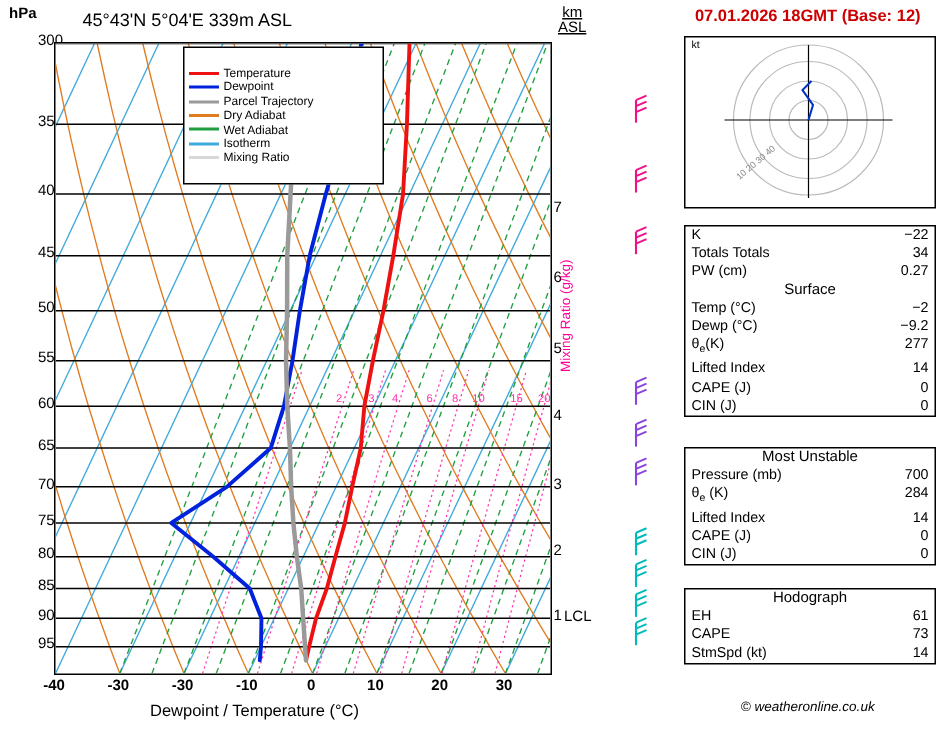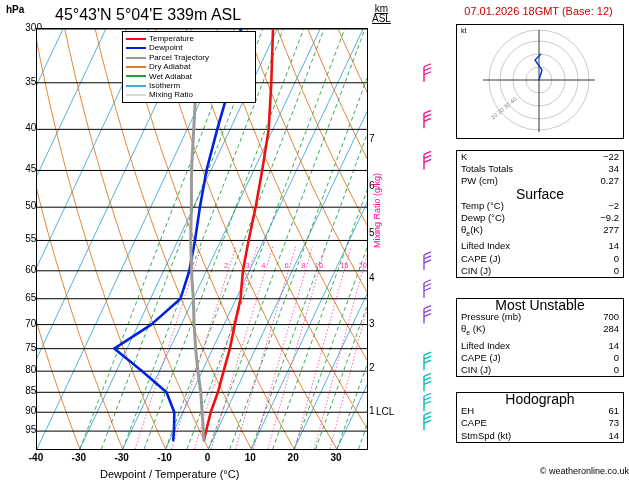--- a/index.html
+++ b/index.html
@@ -3,55 +3,55 @@
 <meta charset="utf-8">
 <style>
   html,body{margin:0;padding:0;background:#fff;}
   body{width:629px;height:486px;font-family:"Liberation Sans",sans-serif;position:relative;overflow:hidden;}
   .root{position:absolute;left:0;top:0;width:629px;height:486px;}
 
   
   #sounding{position:absolute;left:0;top:0;width:410px;height:486px;}
   .hpa-label{position:absolute;left:6px;top:4px;font-size:10px;color:#000;font-weight:bold;}
   .km-label{position:absolute;left:372px;top:4px;font-size:10px;color:#000;text-align:center;line-height:10px;text-decoration:underline;}
-  .title{position:absolute;left:55px;top:6px;font-size:16px;color:#000;white-space:nowrap;}
+  .title{position:absolute;left:55px;top:6px;font-size:12px;color:#000;white-space:nowrap;}
 
   .plotbox{position:absolute;left:36px;top:28px;width:330px;height:420px;border:1px solid #000;background:#fff;overflow:hidden;}
   .plotbox svg{position:absolute;left:0;top:0;}
 
   .ytick{position:absolute;right:368px;font-size:10px;color:#000;text-align:right;width:30px;}
   .xtick{position:absolute;top:452px;font-size:10px;color:#000;text-align:center;width:30px;font-weight:bold;}
   .xaxis-title{position:absolute;left:100px;top:468px;font-size:11px;color:#000;}
   .kmtick{position:absolute;left:369px;font-size:10px;color:#000;}
 
-  .legend{position:absolute;left:122px;top:31px;width:126px;background:#fff;border:1px solid #000;padding:2px 3px;font-size:8px;line-height:9.4px;}
+  .legend{position:absolute;left:122px;top:31px;width:126px;background:#fff;border:1px solid #000;padding:12px 3px;font-size:8px;line-height:9.4px;}
   .legend .row{display:flex;align-items:center;gap:3px;}
   .legend .sw{width:20px;height:2px;display:inline-block;flex:none;}
   .legend .lbl{color:#000;white-space:nowrap;}
 
   .mixlabel{position:absolute;left:372px;top:248px;font-size:9px;color:#f09;
             transform:rotate(-90deg);transform-origin:left top;white-space:nowrap;}
   .lcl{position:absolute;left:376px;top:406px;font-size:10px;color:#000;}
 
   
   #barbs{position:absolute;left:406px;top:28px;width:40px;height:420px;}
 
   
   #rightcol{position:absolute;left:448px;top:0;width:181px;height:486px;}
-  .dateline{position:absolute;left:0;top:5px;width:181px;text-align:center;font-size:11px;font-weight:normal;color:#c00;}
+  .dateline{position:absolute;left:0;top:5px;width:181px;text-align:center;font-size:11px;font-weight:bold;color:#c00;}
   .hodobox{position:absolute;left:8px;top:24px;width:166px;height:113px;border:1px solid #000;background:#fff;}
   .ktlabel{position:absolute;left:4px;top:2px;font-size:7px;color:#000;}
 
   .tablebox{position:absolute;left:8px;width:166px;border:1px solid #000;background:#fff;font-size:9.5px;}
   .tablebox .r{display:flex;justify-content:space-between;padding:0 4px;line-height:12.2px;}
-  .tablebox .hdr{text-align:center;display:block;line-height:12.2px;font-size:14px;}
+  .tablebox .hdr{text-align:center;display:block;line-height:12.2px;font-size:10px;}
   #tbl1{top:150px;}
   #tbl2{top:298px;}
   #tbl3{top:392px;}
-  .credit{position:absolute;left:0;top:466px;width:181px;text-align:right;font-size:9px;color:#000;}
+  .credit{position:absolute;left:0;top:466px;width:181px;text-align:center;font-size:9px;color:#000;font-style:italic;}
   .nowrap{white-space:nowrap;}
   sub{font-size:7px;}
 </style>
 </head>
 <body>
 
 <div class="root">
 
   <div id="sounding">
 

